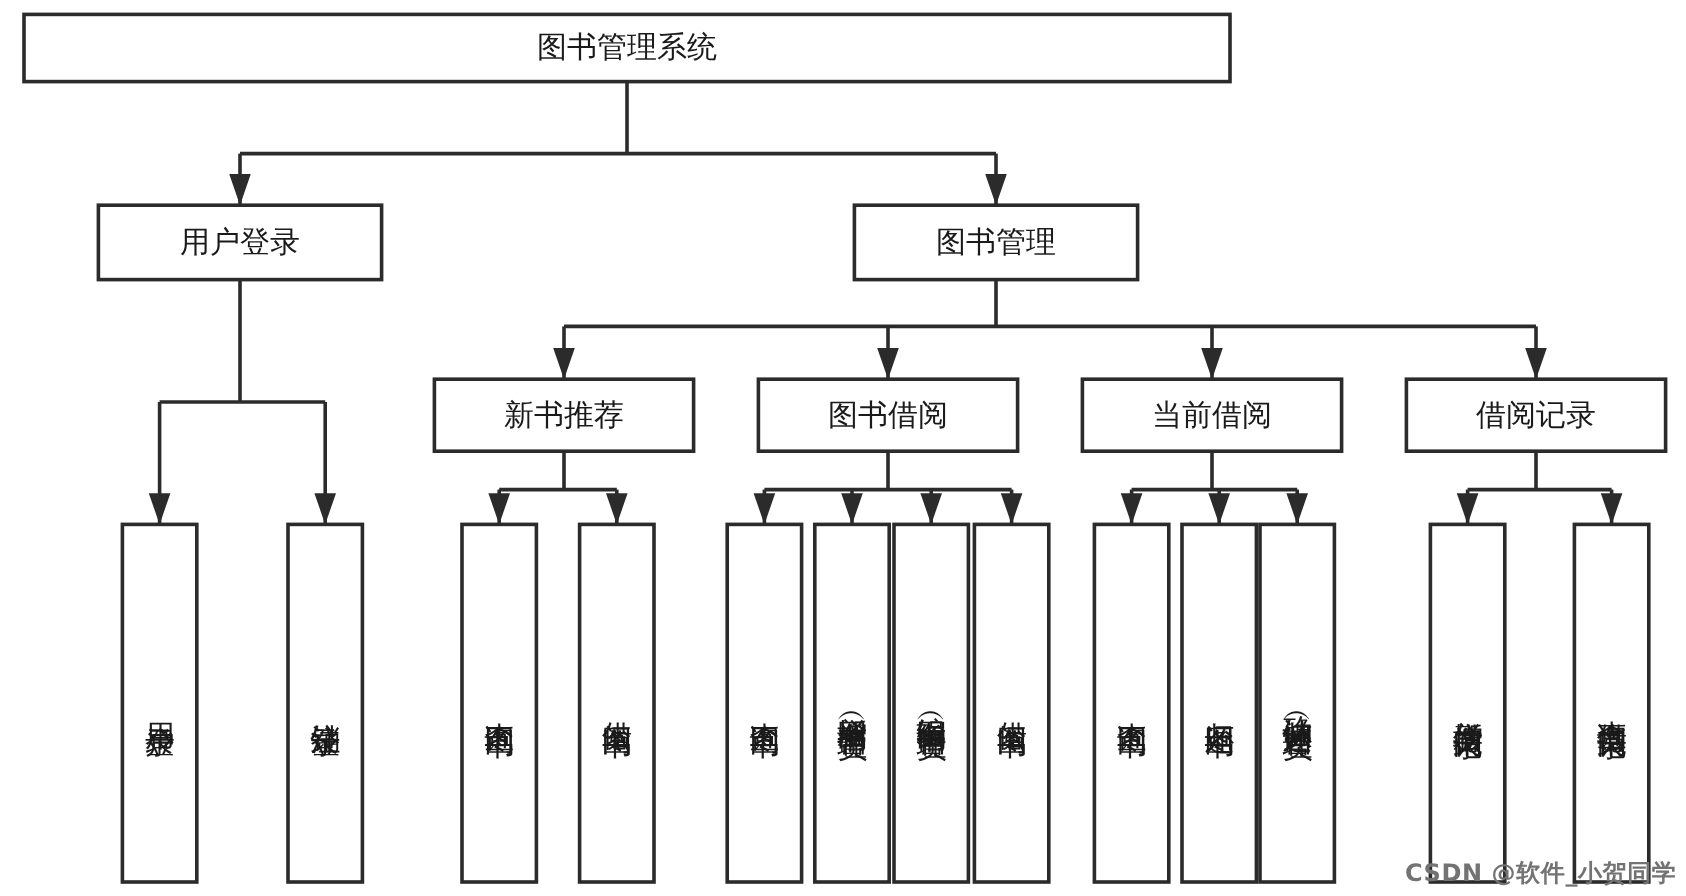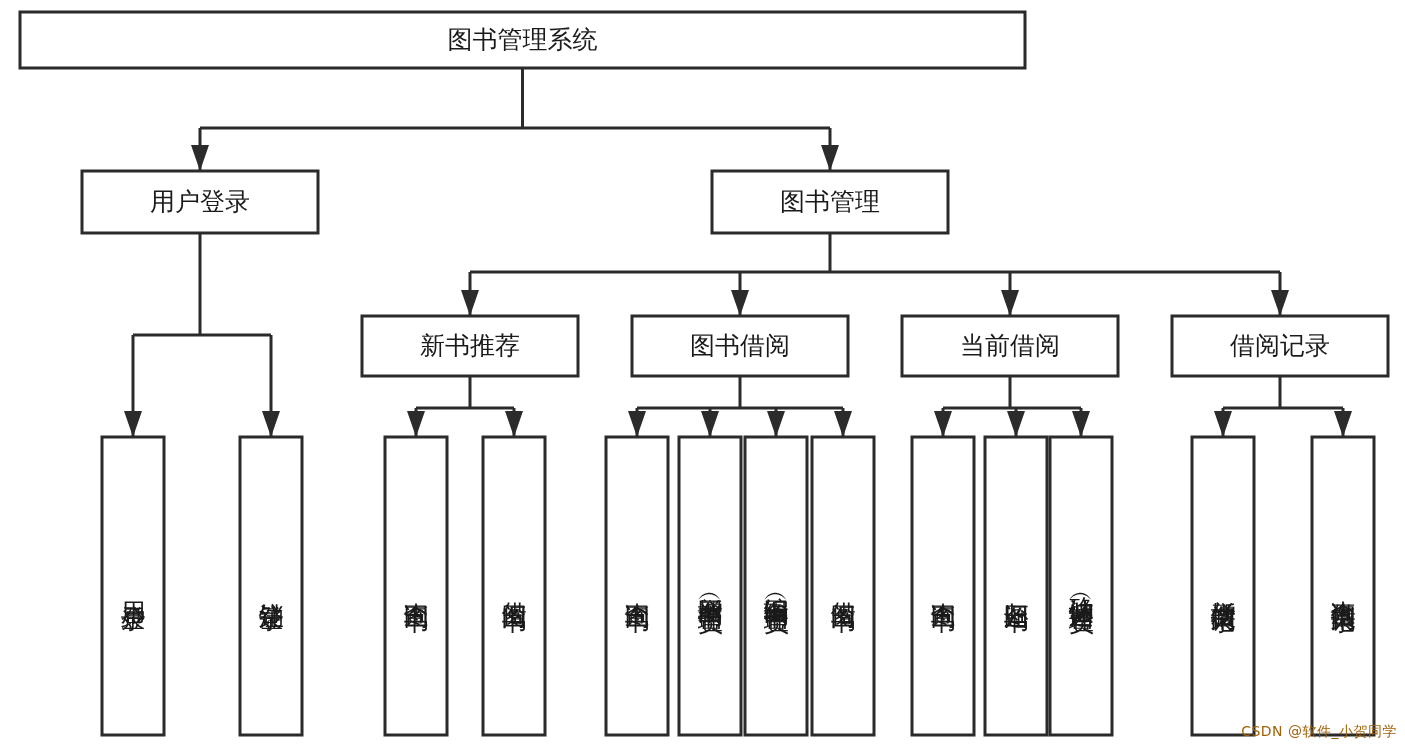--- a/index.html
+++ b/index.html
@@ -64,25 +64,26 @@
     letter-spacing: 2px;
     color: #1a1a1a;
     white-space: nowrap;
     text-align: center;
   }
   .watermark {
     position: absolute;
     right: 8px;
     bottom: 6px;
     font-family: "DejaVu Sans", "Liberation Sans", sans-serif;
-    font-size: 14px;
-    color: #a16207;
+    font-size: 20px;
+    color: #737373;
     letter-spacing: 0.5px;
     white-space: nowrap;
     pointer-events: none;
+    font-weight: bold;
   }
 </style>
 </head>
 <body>
 
 <div id="diagram-root">
 
   <svg class="flow" viewBox="0 0 1405 747">
     <g id="edges-layer">
         <line x1="522.5" y1="68" x2="522.5" y2="128" class="edge-line"></line>

